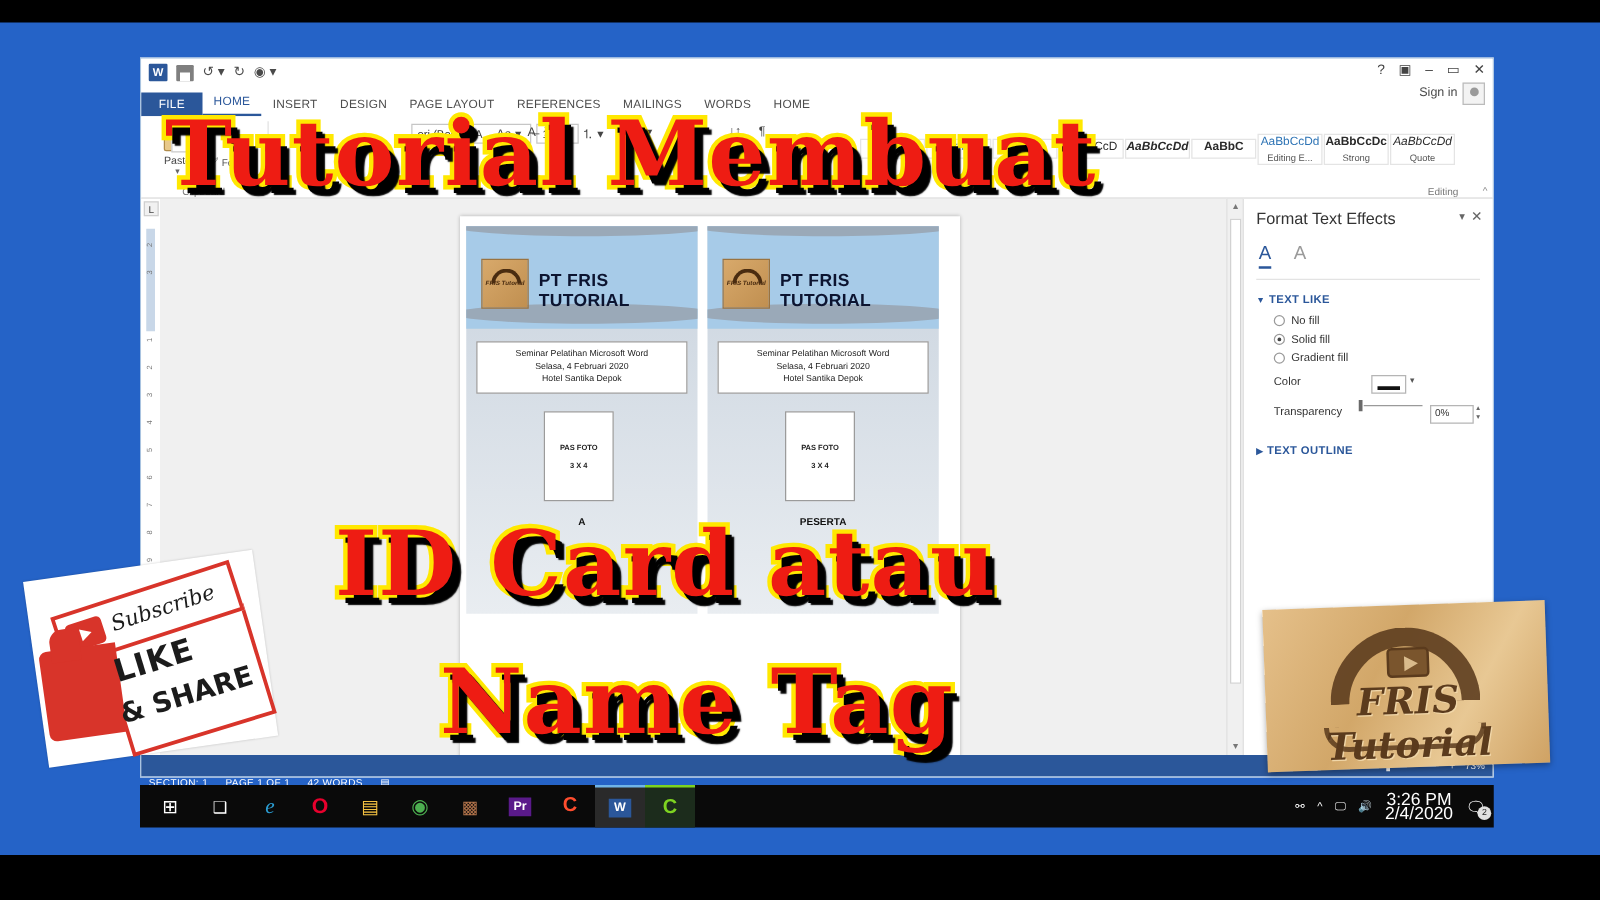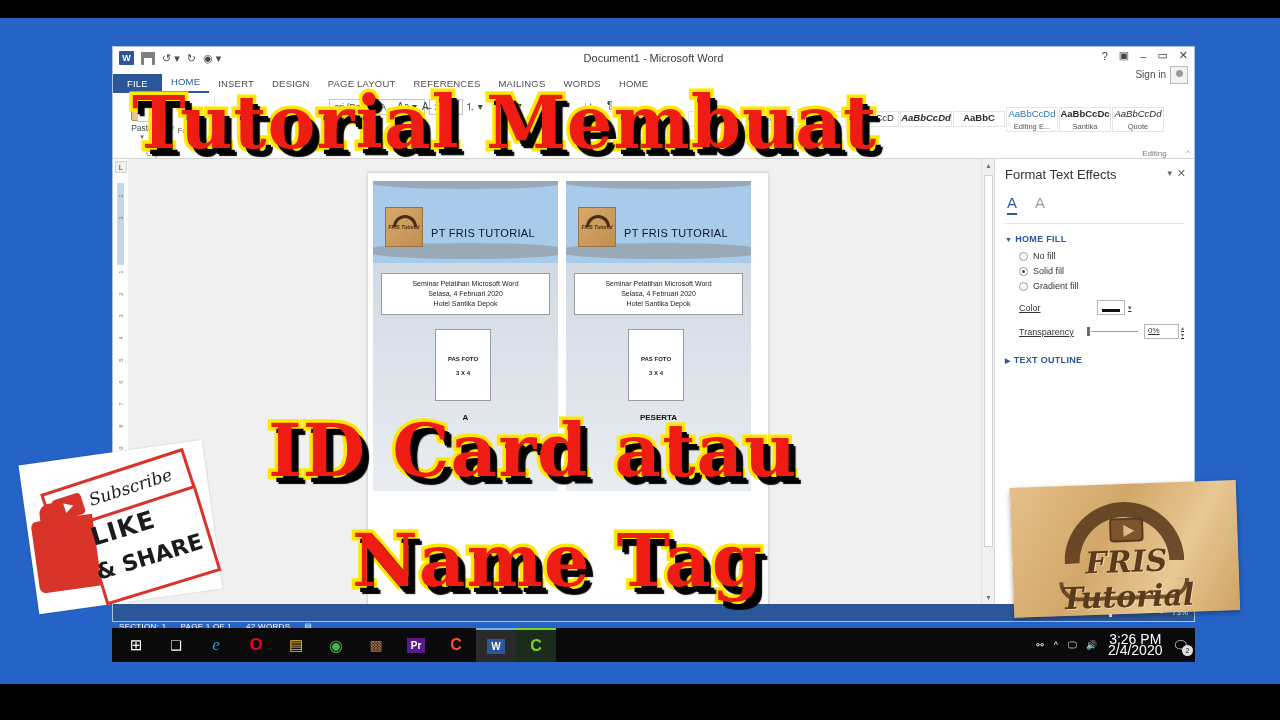--- a/index.html
+++ b/index.html
@@ -132,22 +132,22 @@
     position: absolute; left: 12px; top: 26px; width: 38px; height: 40px;
     background: linear-gradient(135deg,#d8a96b,#c08f50); border: 1px solid #9a7340;
     display: flex; align-items: center; justify-content: center;
   }
   .logo-box span { font-size: 5px; color: #4a2c10; font-weight: bold; font-style: italic; }
   .logo-arc {
     position: absolute; left: 7px; top: 7px; width: 24px; height: 12px;
     border: 3px solid #4a2c10; border-bottom: none; border-radius: 24px 24px 0 0;
   }
   .card-title {
-    position: absolute; left: 58px; top: 35px; font-size: 11px; font-weight: normal;
-    color: #0c1430; letter-spacing: .3px; margin-top: 11px;
+    position: absolute; left: 58px; top: 35px; font-size: 14px; font-weight: bold;
+    color: #0c1430; letter-spacing: .3px;
   }
   .card-info {
     position: absolute; left: 8px; top: 92px; width: 169px; background: #fff;
     border: 1px solid #9b9b9b; padding: 5px 2px; text-align: center;
   }
   .ci-line { font-size: 7px; color: #1b1b1b; line-height: 10px; }
   .foto {
     position: absolute; left: 62px; top: 148px; width: 56px; height: 72px; background: #fff;
     border: 1px solid #9b9b9b; text-align: center; padding-top: 22px;
   }
@@ -172,21 +172,21 @@
   .tp-x { position: absolute; right: 8px; top: 8px; font-size: 11px; color: #666; }
   .tp-v { position: absolute; right: 22px; top: 9px; font-size: 9px; color: #666; }
   .tp-icons { display: flex; gap: 18px; padding: 4px 2px 8px; border-bottom: 1px solid #e3e3e3; }
   .tp-ic { font-size: 15px; color: #2b579a; border-bottom: 2px solid #2b579a; padding-bottom: 2px; }
   .tp-ic.off { color: #9a9a9a; border-bottom: none; }
   .tp-sect { font-size: 9px; font-weight: bold; color: #2b579a; margin: 10px 0 7px; letter-spacing: .3px; }
   .tp-sect .car { font-size: 7px; margin-right: 3px; }
   .tp-radio { display: flex; align-items: center; gap: 5px; margin: 5px 0 5px 14px; font-size: 9px; color: #333; }
   .rd { width: 9px; height: 9px; border: 1px solid #9a9a9a; border-radius: 50%; background: #fff; position: relative; }
   .rd.on:after { content: ""; position: absolute; left: 2px; top: 2px; width: 3px; height: 3px; border-radius: 50%; background: #444; }
-  .tp-row { display: flex; align-items: center; margin: 9px 0 0 14px; font-size: 9px; color: #333; text-decoration: underline; }
+  .tp-row { display: flex; margin: 9px 0 0 14px; font-size: 9px; color: #333; }
   .tp-row .lb { width: 78px; }
   .clr-btn {
     width: 28px; height: 15px; border: 1px solid #b5b5b5; background: #fff; position: relative;
   }
   .clr-btn:after { content: ""; position: absolute; left: 4px; bottom: 2px; width: 18px; height: 3px; background: #111; }
   .clr-car { font-size: 7px; color: #555; margin-left: 3px; }
   .slider { width: 56px; height: 1px; background: #9a9a9a; margin: 0 6px; position: relative; }
   .slider:before { content: ""; position: absolute; left: -4px; top: -4px; width: 3px; height: 9px; background: #6a6a6a; }
   .spin { width: 40px; height: 15px; border: 1px solid #b5b5b5; font-size: 8px; padding: 1px 3px; color: #333; }
   .spin-ar { font-size: 6px; color: #666; margin-left: 2px; line-height: 7px; }
@@ -307,21 +307,20 @@
   <div class="word-window">
 
     <div class="titlebar">
       <div class="qat">
         <div class="wico">W</div>
         <div class="save-ic"></div>
         <span class="ic">↺ ▾</span>
         <span class="ic">↻</span>
         <span class="ic">◉ ▾</span>
       </div>
-      <div class="doc-title">Document1 - Microsoft Word</div>
       <div class="win-ctrls">
         <span>?</span>
         <span>▣</span>
         <span>–</span>
         <span>▭</span>
         <span>✕</span>
       </div>
       <div class="signin">Sign in</div>
       <div class="signin-av"></div>
     </div>
@@ -398,21 +397,21 @@
         <div class="style-item">
           <div class="style-samp dark b">AaBbC</div>
           <div class="style-nm"></div>
         </div>
         <div class="style-item">
           <div class="style-samp">AaBbCcDd</div>
           <div class="style-nm">Editing E...</div>
         </div>
         <div class="style-item">
           <div class="style-samp dark b">AaBbCcDc</div>
-          <div class="style-nm">Santika</div>
+          <div class="style-nm">Strong</div>
         </div>
         <div class="style-item">
           <div class="style-samp dark i">AaBbCcDd</div>
           <div class="style-nm">Quote</div>
         </div>
       </div>
 
       <div class="rgroup" style="left:1000px;width:83px">
 
         <div class="rlabel">Editing</div>
@@ -503,21 +502,21 @@
       <div class="taskpane">
         <div class="tp-v">▾</div>
         <div class="tp-x">✕</div>
         <div class="tp-title">Format Text Effects</div>
         <div class="tp-icons">
           <div class="tp-ic">A</div>
           <div class="tp-ic off">A</div>
         </div>
 
         <div class="tp-sect">
-          <span class="car">▼</span><span>HOME FILL</span>
+          <span class="car">▼</span><span>TEXT LIKE</span>
         </div>
 
         <div class="tp-radio">
           <span class="rd"></span>
           <span>No fill</span>
         </div>
         <div class="tp-radio">
           <span class="rd on"></span>
           <span>Solid fill</span>
         </div>

